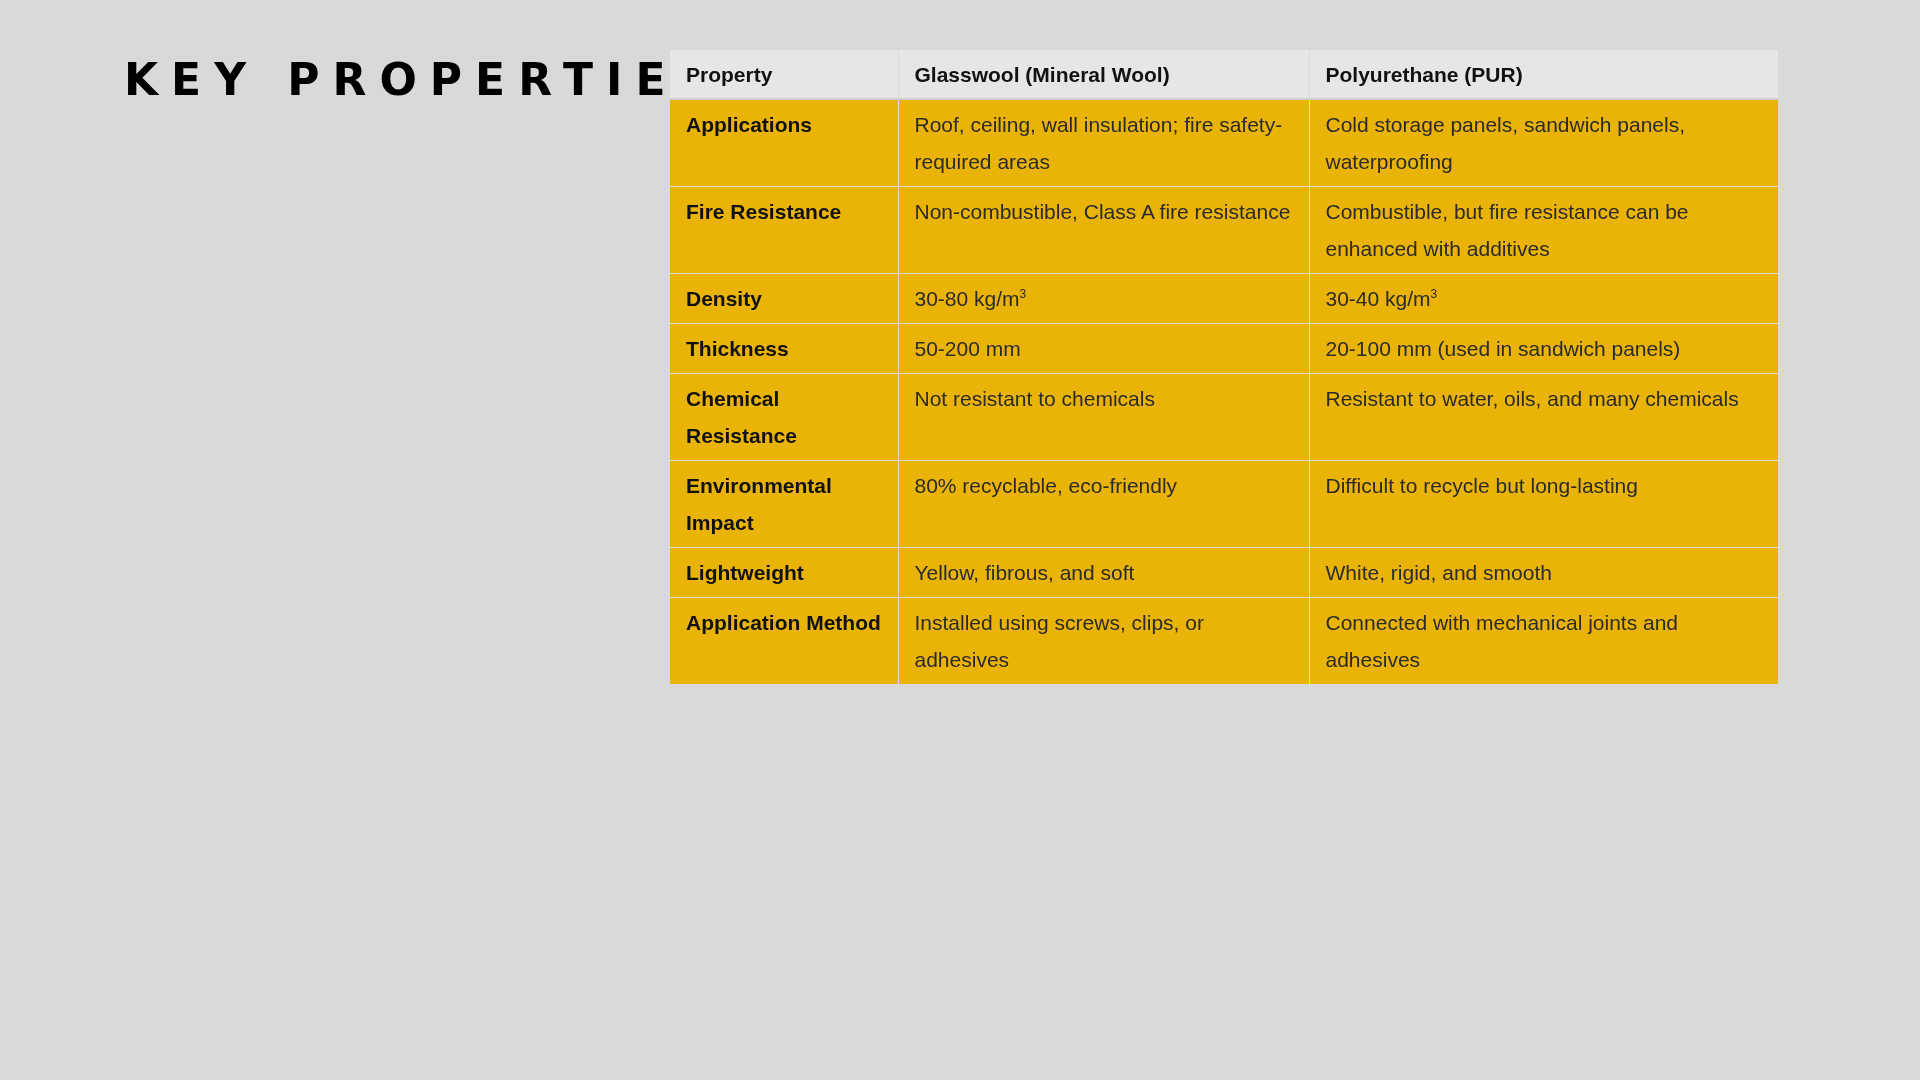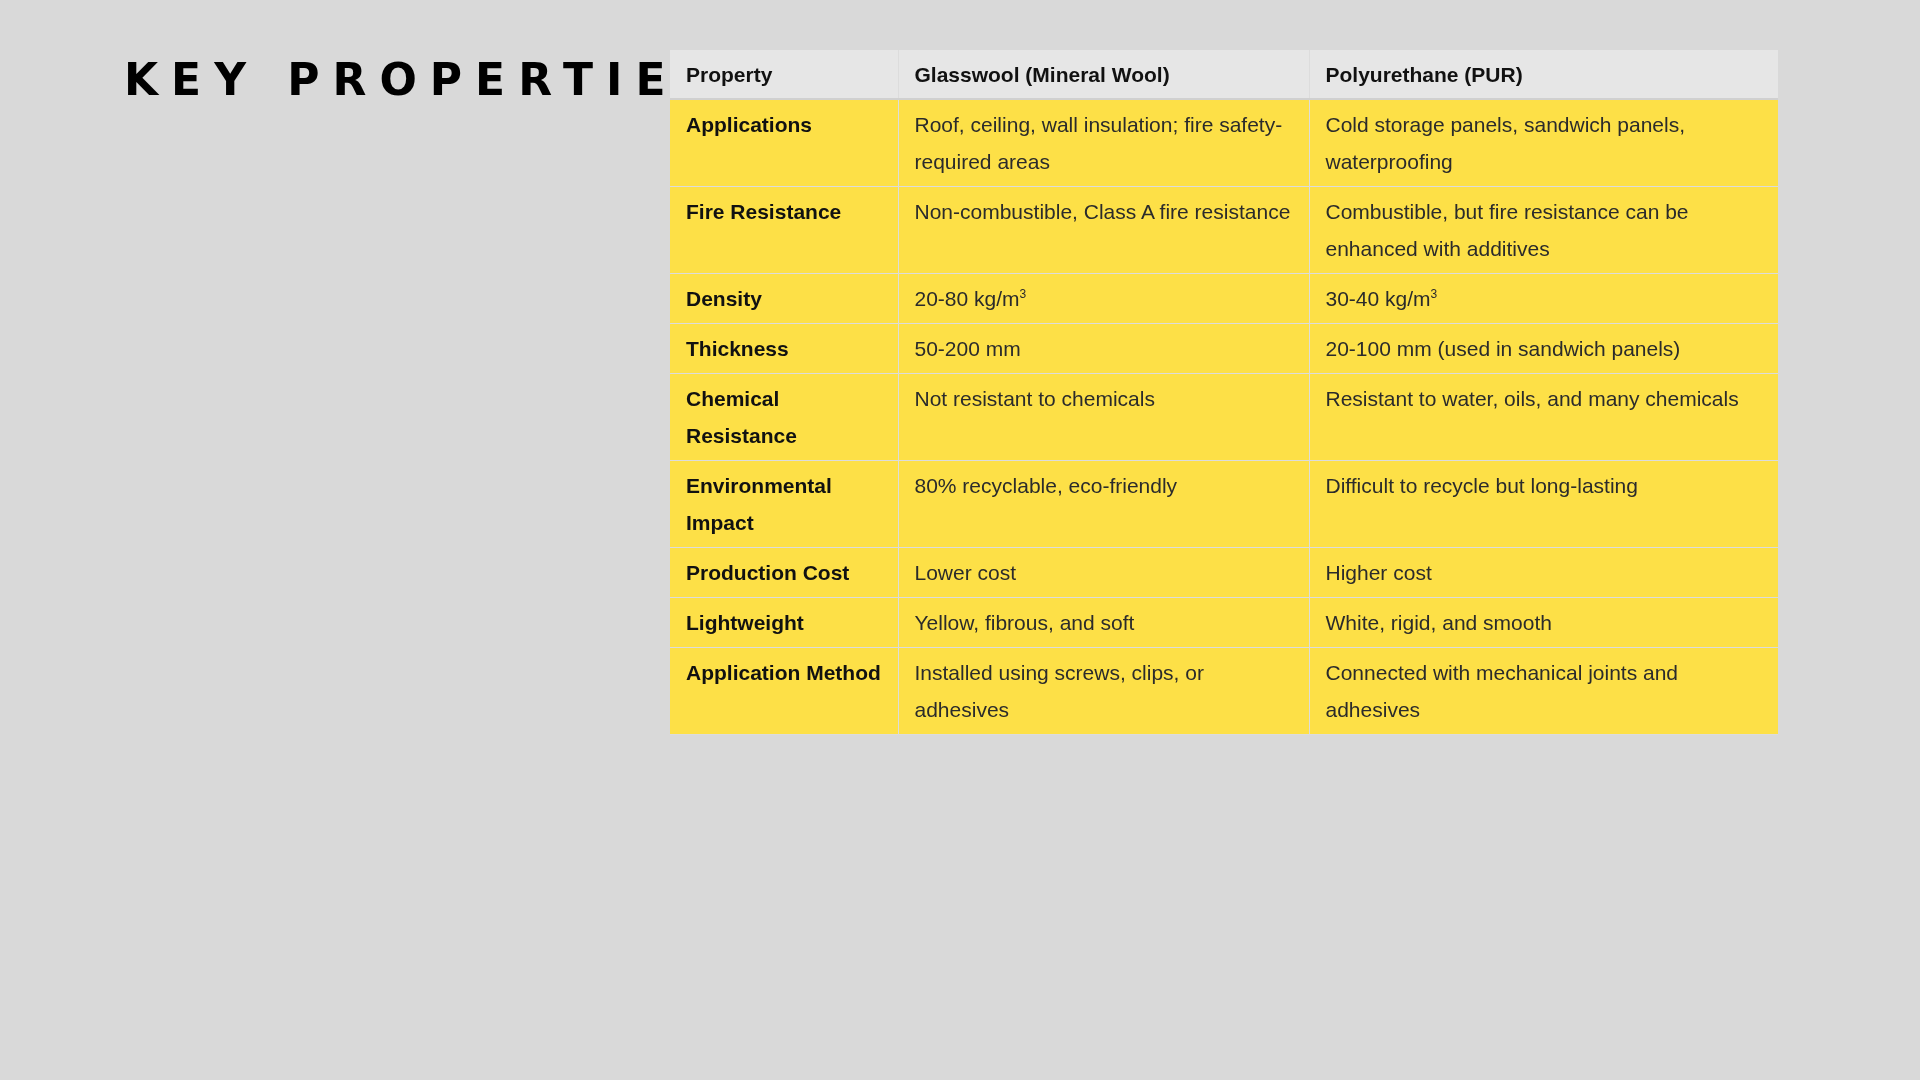--- a/index.html
+++ b/index.html
@@ -6,21 +6,21 @@
   body {
     width:1920px; height:1080px; background:#d9d9d9; position:relative; overflow:hidden;
     font-family: "DejaVu Sans", "Liberation Sans", sans-serif;
   }
   .title {
     position:absolute; left:88px; top:50px;
     font-family: "DejaVu Sans", sans-serif; font-weight:bold;
     font-size:44px; letter-spacing:13px; color:#000; line-height:60px;margin-left:36px;
   }
   .table-wrap { position:absolute; left:670px; top:50px; width:1108px; }
-  table { border-collapse:collapse; width:1108px; table-layout:fixed; background:#fde047; }
+  table { border-collapse:collapse; width:1108px; table-layout:fixed; background:#eab308; }
   col.c1 { width:228px; } col.c2 { width:411px; } col.c3 { width:469px; }
   th, td {
     font-family: "Liberation Sans", sans-serif; font-size:21px; line-height:37px;
     color:#2b2b2b; text-align:left; vertical-align:top;
     padding:6px 16px 6px 16px; border-bottom:1.5px solid #dcdcdc;
   }
   th { background:#e6e6e6; color:#111; font-weight:bold; height:38px; padding-top:6px; padding-bottom:4px; border-bottom:2px solid #d0d0d0; }
   td + td, th + th { border-left:1.5px solid #dcdcdc; }
   td.prop { font-weight:bold; color:#111;margin-top:20px; }
   tr.r-two td { height:74px; }
@@ -53,44 +53,39 @@
         <td>Roof, ceiling, wall insulation; fire safety-required areas</td>
         <td>Cold storage panels, sandwich panels, waterproofing</td>
       </tr>
       <tr class="r-two">
         <td class="prop">Fire Resistance</td>
         <td>Non-combustible, Class A fire resistance</td>
         <td>Combustible, but fire resistance can be enhanced with additives</td>
       </tr>
       <tr class="r-one">
         <td class="prop">Density</td>
-        <td><span>20-80 kg/m</span><sup>3</sup></td>
+        <td><span>30-80 kg/m</span><sup>3</sup></td>
         <td><span>30-40 kg/m</span><sup>3</sup></td>
       </tr>
       <tr class="r-one">
         <td class="prop">Thickness</td>
         <td>50-200 mm</td>
         <td>20-100 mm (used in sandwich panels)</td>
       </tr>
       <tr class="r-two">
         <td class="prop">Chemical Resistance</td>
         <td>Not resistant to chemicals</td>
         <td>Resistant to water, oils, and many chemicals</td>
       </tr>
       <tr class="r-two">
         <td class="prop">Environmental Impact</td>
         <td>80% recyclable, eco-friendly</td>
         <td>Difficult to recycle but long-lasting</td>
       </tr>
       <tr class="r-one">
-        <td class="prop">Production Cost</td>
-        <td>Lower cost</td>
-        <td>Higher cost</td>
-      </tr>
-      <tr class="r-one">
         <td class="prop">Lightweight</td>
         <td>Yellow, fibrous, and soft</td>
         <td>White, rigid, and smooth</td>
       </tr>
       <tr class="r-two">
         <td class="prop">Application Method</td>
         <td>Installed using screws, clips, or adhesives</td>
         <td>Connected with mechanical joints and adhesives</td>
       </tr>
     </tbody>

